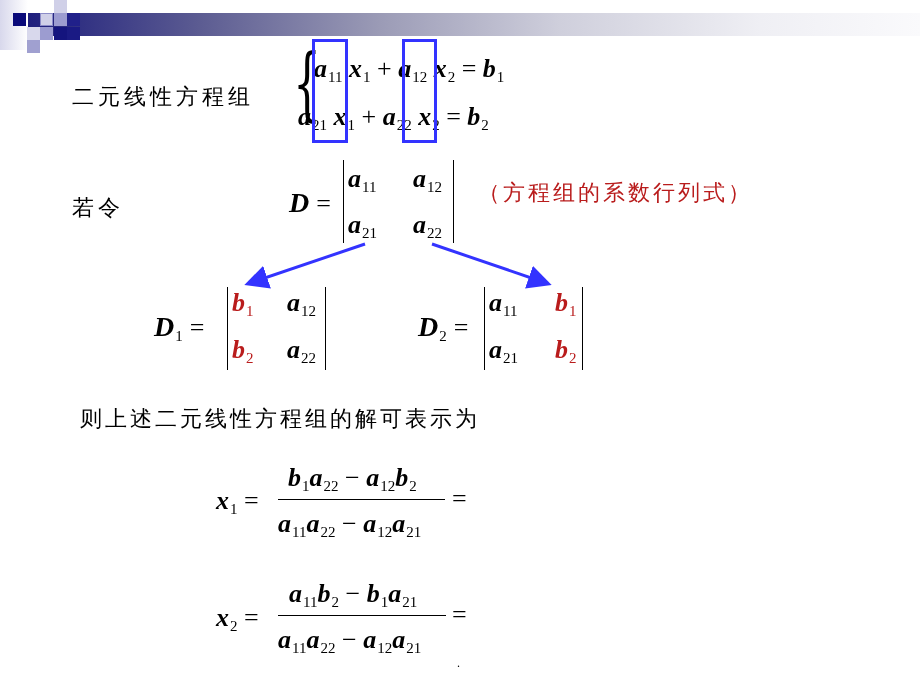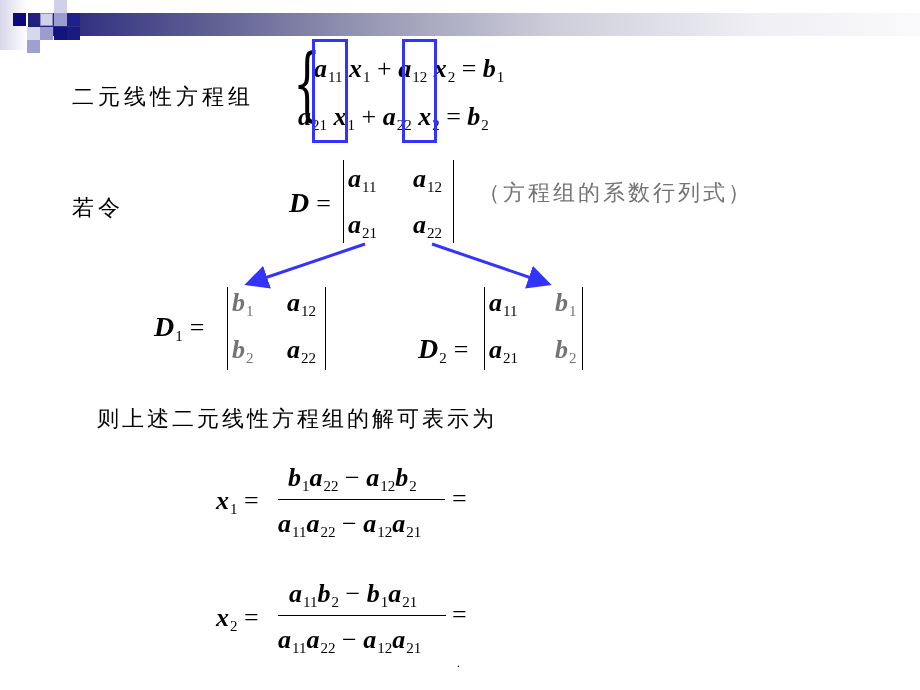--- a/index.html
+++ b/index.html
@@ -8,21 +8,21 @@
   .abs { position:absolute; }
   .banner { left:0; top:13px; width:920px; height:23px;
             background:linear-gradient(to right, #14147a 0px, #2a2a80 60px, #5c5c92 200px, #9b9bb6 380px, #cfcfdc 560px, #efeff4 760px, #fafafc 920px); }
   .logo-fade { left:0; top:0; width:28px; height:50px;
                background:linear-gradient(to right, #d8d8ec, #ffffff); }
   .sq { position:absolute; width:13px; height:13px; }
   .cn { font-family:"DejaVu Sans", "Liberation Sans", sans-serif; font-size:22px; letter-spacing:4px; white-space:nowrap; }
   .m { font-style:italic; font-weight:bold; font-size:26px; white-space:nowrap; line-height:1; }
   .m sub { font-size:15px; font-style:normal; font-weight:normal; vertical-align:-5px; margin-left:1px;font-family:Liberation Serif, serif; }
   .op { font-style:normal; font-weight:normal; font-size:26px; }
-  .red { color:#737373; }
+  .red { color:#b91c1c; }
   .bar { position:absolute; width:1px; background:#000; }
   .bluebox { position:absolute; border:3px solid #3333ff; box-sizing:border-box; }
   .frac-line { position:absolute; height:1px; background:#000; }
   .brace { font-family:"DejaVu Serif", serif; font-weight:normal; font-style:normal; }
 </style>
 </head>
 <body>
 
 <div class="abs banner"></div>
 <div class="abs logo-fade"></div>
@@ -92,31 +92,31 @@
 <div class="abs m" style="left:154px;top:313px;font-size:28px;">
   <span>D</span><sub>1</sub> <span class="op">=</span>
 </div>
 <div class="bar" style="left:227px;top:287px;height:83px;"></div>
 <div class="bar" style="left:325px;top:287px;height:83px;"></div>
 <div class="abs m red" style="left:232px;top:290px;"><span>b</span><sub>1</sub></div>
 <div class="abs m" style="left:287px;top:290px;"><span>a</span><sub>12</sub></div>
 <div class="abs m red" style="left:232px;top:337px;"><span>b</span><sub>2</sub></div>
 <div class="abs m" style="left:287px;top:337px;"><span>a</span><sub>22</sub></div>
 
-<div class="abs m" style="left:418px;top:313px;font-size:28px;margin-top:22px;">
+<div class="abs m" style="left:418px;top:313px;font-size:28px;">
   <span>D</span><sub>2</sub> <span class="op">=</span>
 </div>
 <div class="bar" style="left:484px;top:287px;height:83px;"></div>
 <div class="bar" style="left:582px;top:287px;height:83px;"></div>
 <div class="abs m" style="left:489px;top:290px;"><span>a</span><sub>11</sub></div>
 <div class="abs m red" style="left:555px;top:290px;"><span>b</span><sub>1</sub></div>
 <div class="abs m" style="left:489px;top:337px;"><span>a</span><sub>21</sub></div>
 <div class="abs m red" style="left:555px;top:337px;"><span>b</span><sub>2</sub></div>
 
-<div class="abs cn" style="left:80px;top:404px;letter-spacing:3px;margin-left:17px;">则上述二元线性方程组的解可表示为</div>
+<div class="abs cn" style="left:80px;top:404px;letter-spacing:3px;">则上述二元线性方程组的解可表示为</div>
 
 <div class="abs m" style="left:216px;top:488px;">
   <span>x</span><sub>1</sub> <span class="op">=</span>
 </div>
 <div class="abs m" style="left:288px;top:465px;">
   <span>b</span><sub>1</sub><span>a</span><sub>22</sub>
   <span class="op">−</span>
   <span>a</span><sub>12</sub><span>b</span><sub>2</sub>
 </div>
 <div class="frac-line" style="left:278px;top:499px;width:167px;"></div>

